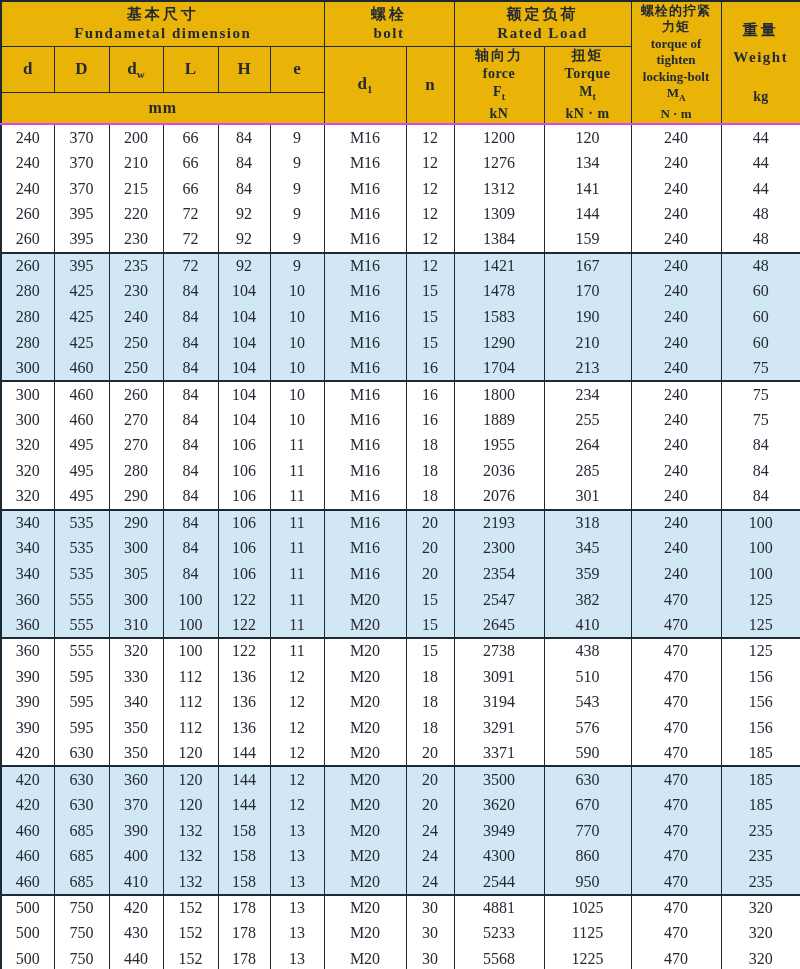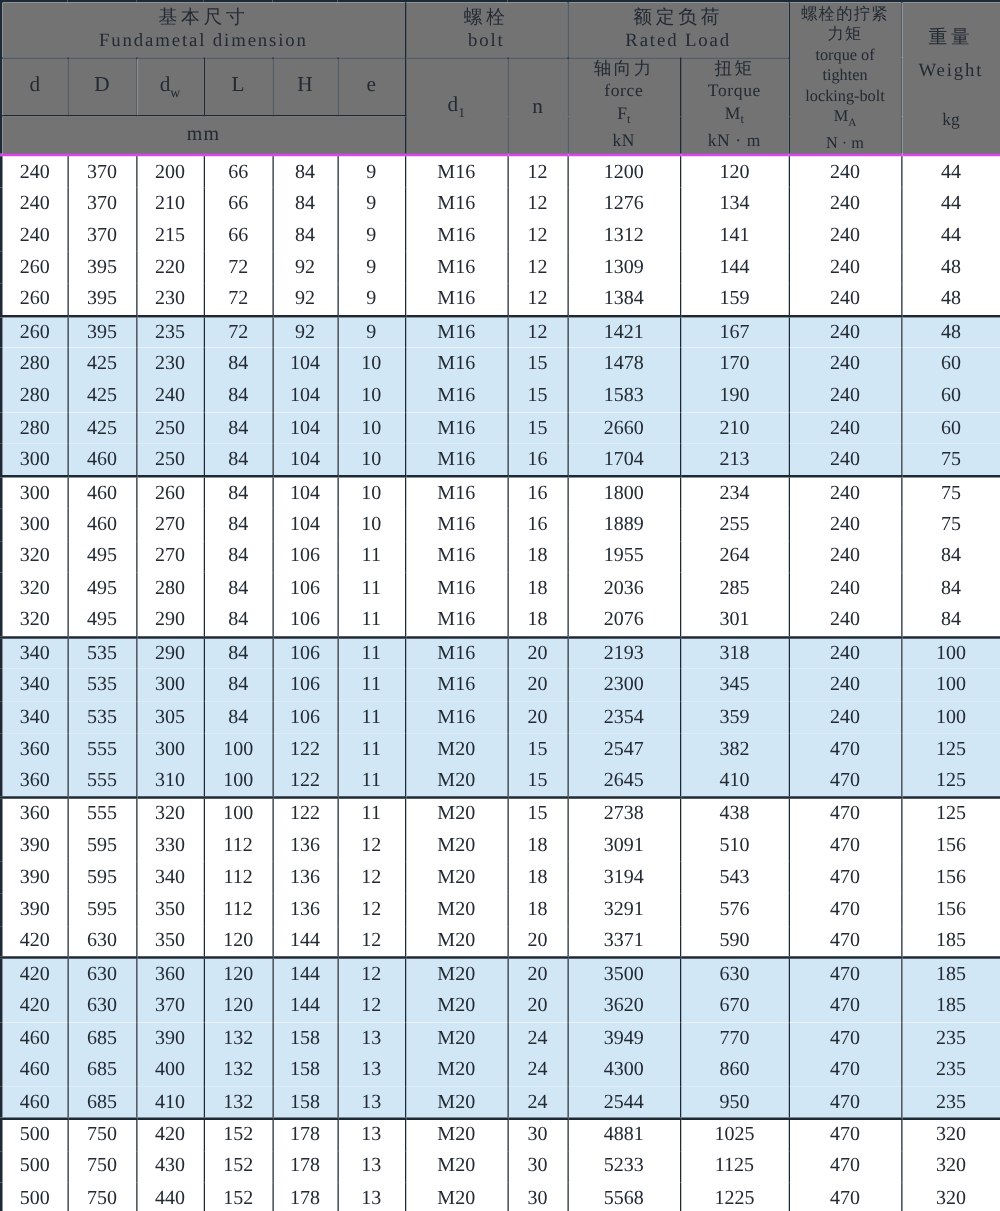--- a/index.html
+++ b/index.html
@@ -18,21 +18,21 @@
     border-right: 1.5px solid #1d2935;
     text-align: center;
     vertical-align: middle;
     padding: 0;
     overflow: hidden;
   }
   
   .spec-table { border: 2.5px solid #1d2935; }
 
   
-  thead th { background: #737373; font-weight: normal; }
+  thead th { background: #eab308; font-weight: bold; }
   tr.hr1 { height: 45px; }
   tr.hr2 { height: 45px; }
   tr.hr3 { height: 30px; }
   tr.hr1 th { border-bottom: 1.5px solid #1d2935; }
   tr.hr2 th { border-bottom: 1.5px solid #1d2935; }
   thead tr.hr3 th, thead th[rowspan] { border-bottom: 2px solid #d946ef; }
 
   .zh { font-size: 15px; letter-spacing: 3px; line-height: 20px; display: block; }
   .en { font-size: 15px; letter-spacing: 1.5px; line-height: 19px; display: block; }
   .colsym { font-size: 17px; }
@@ -253,21 +253,21 @@
       </tr>
       <tr class="blue">
         <td>280</td>
         <td>425</td>
         <td>250</td>
         <td>84</td>
         <td>104</td>
         <td>10</td>
         <td>M16</td>
         <td>15</td>
-        <td>2660</td>
+        <td>1290</td>
         <td>210</td>
         <td>240</td>
         <td>60</td>
       </tr>
       <tr class="blue">
         <td>300</td>
         <td>460</td>
         <td>250</td>
         <td>84</td>
         <td>104</td>

